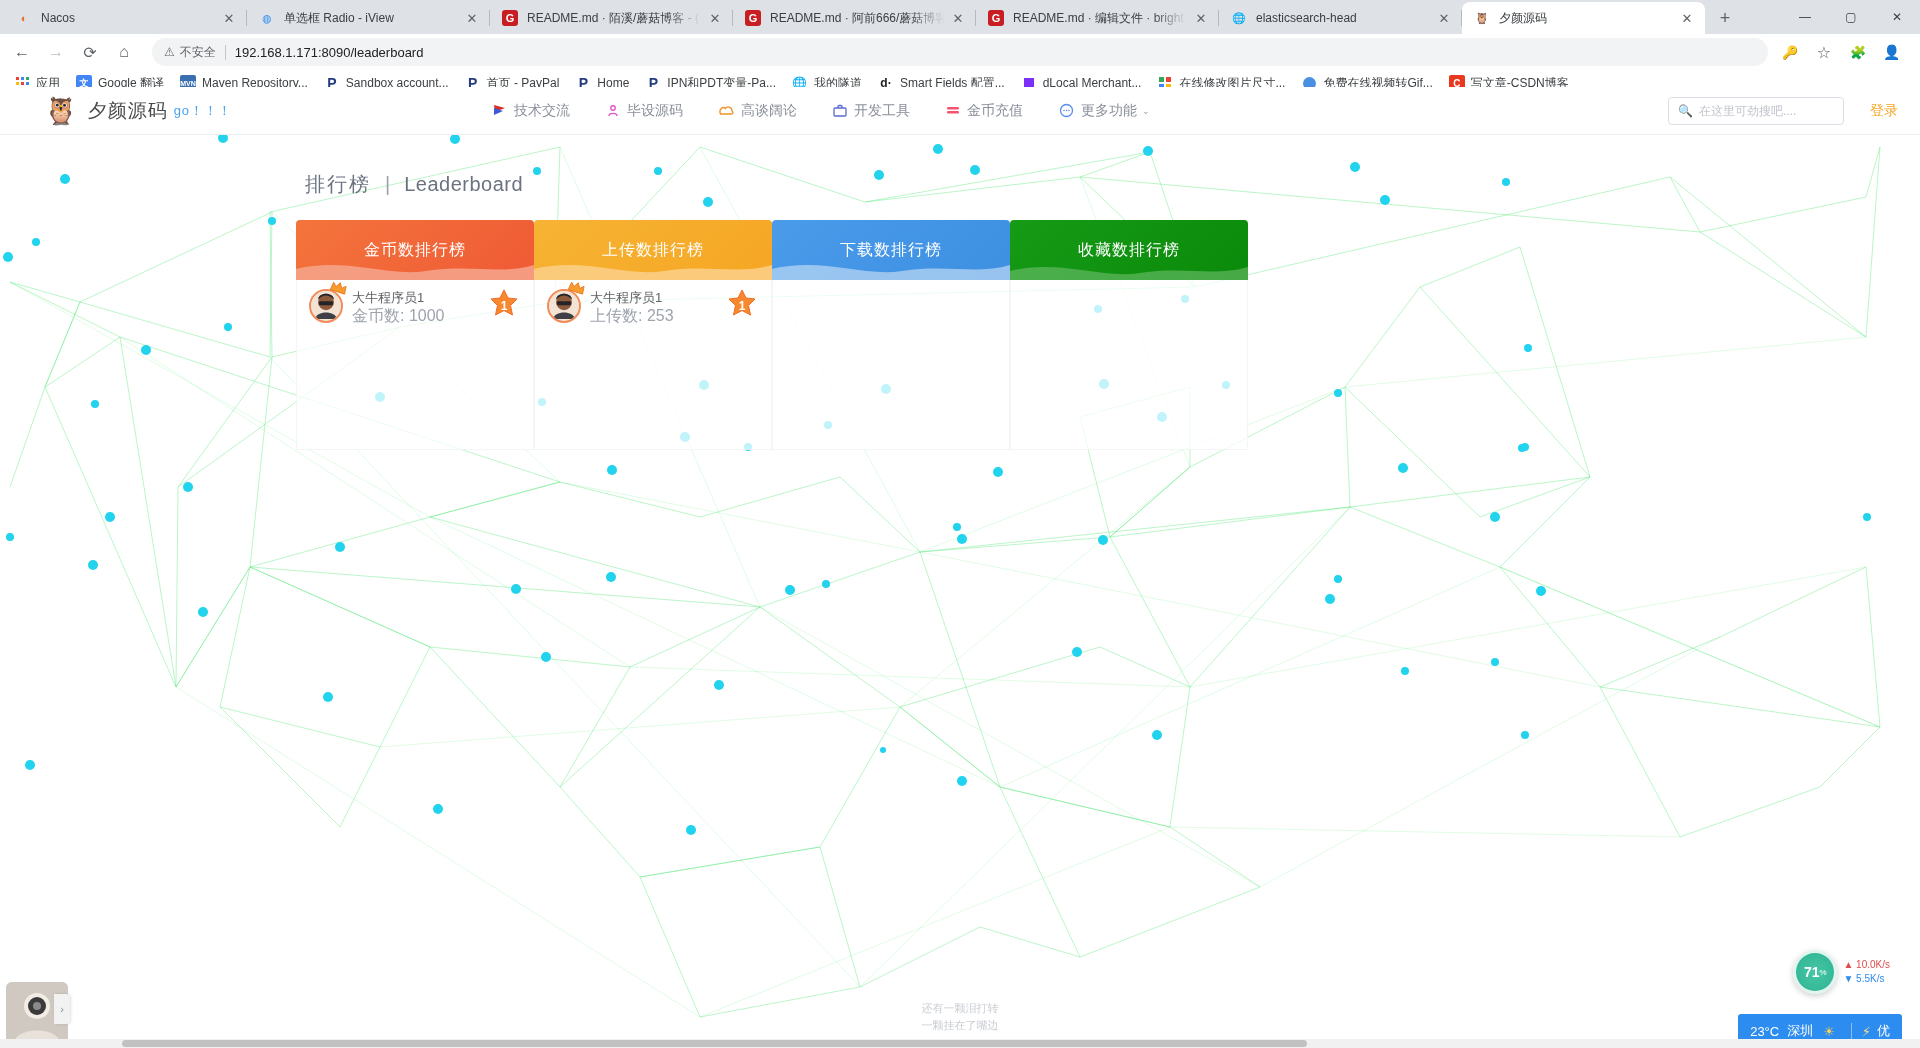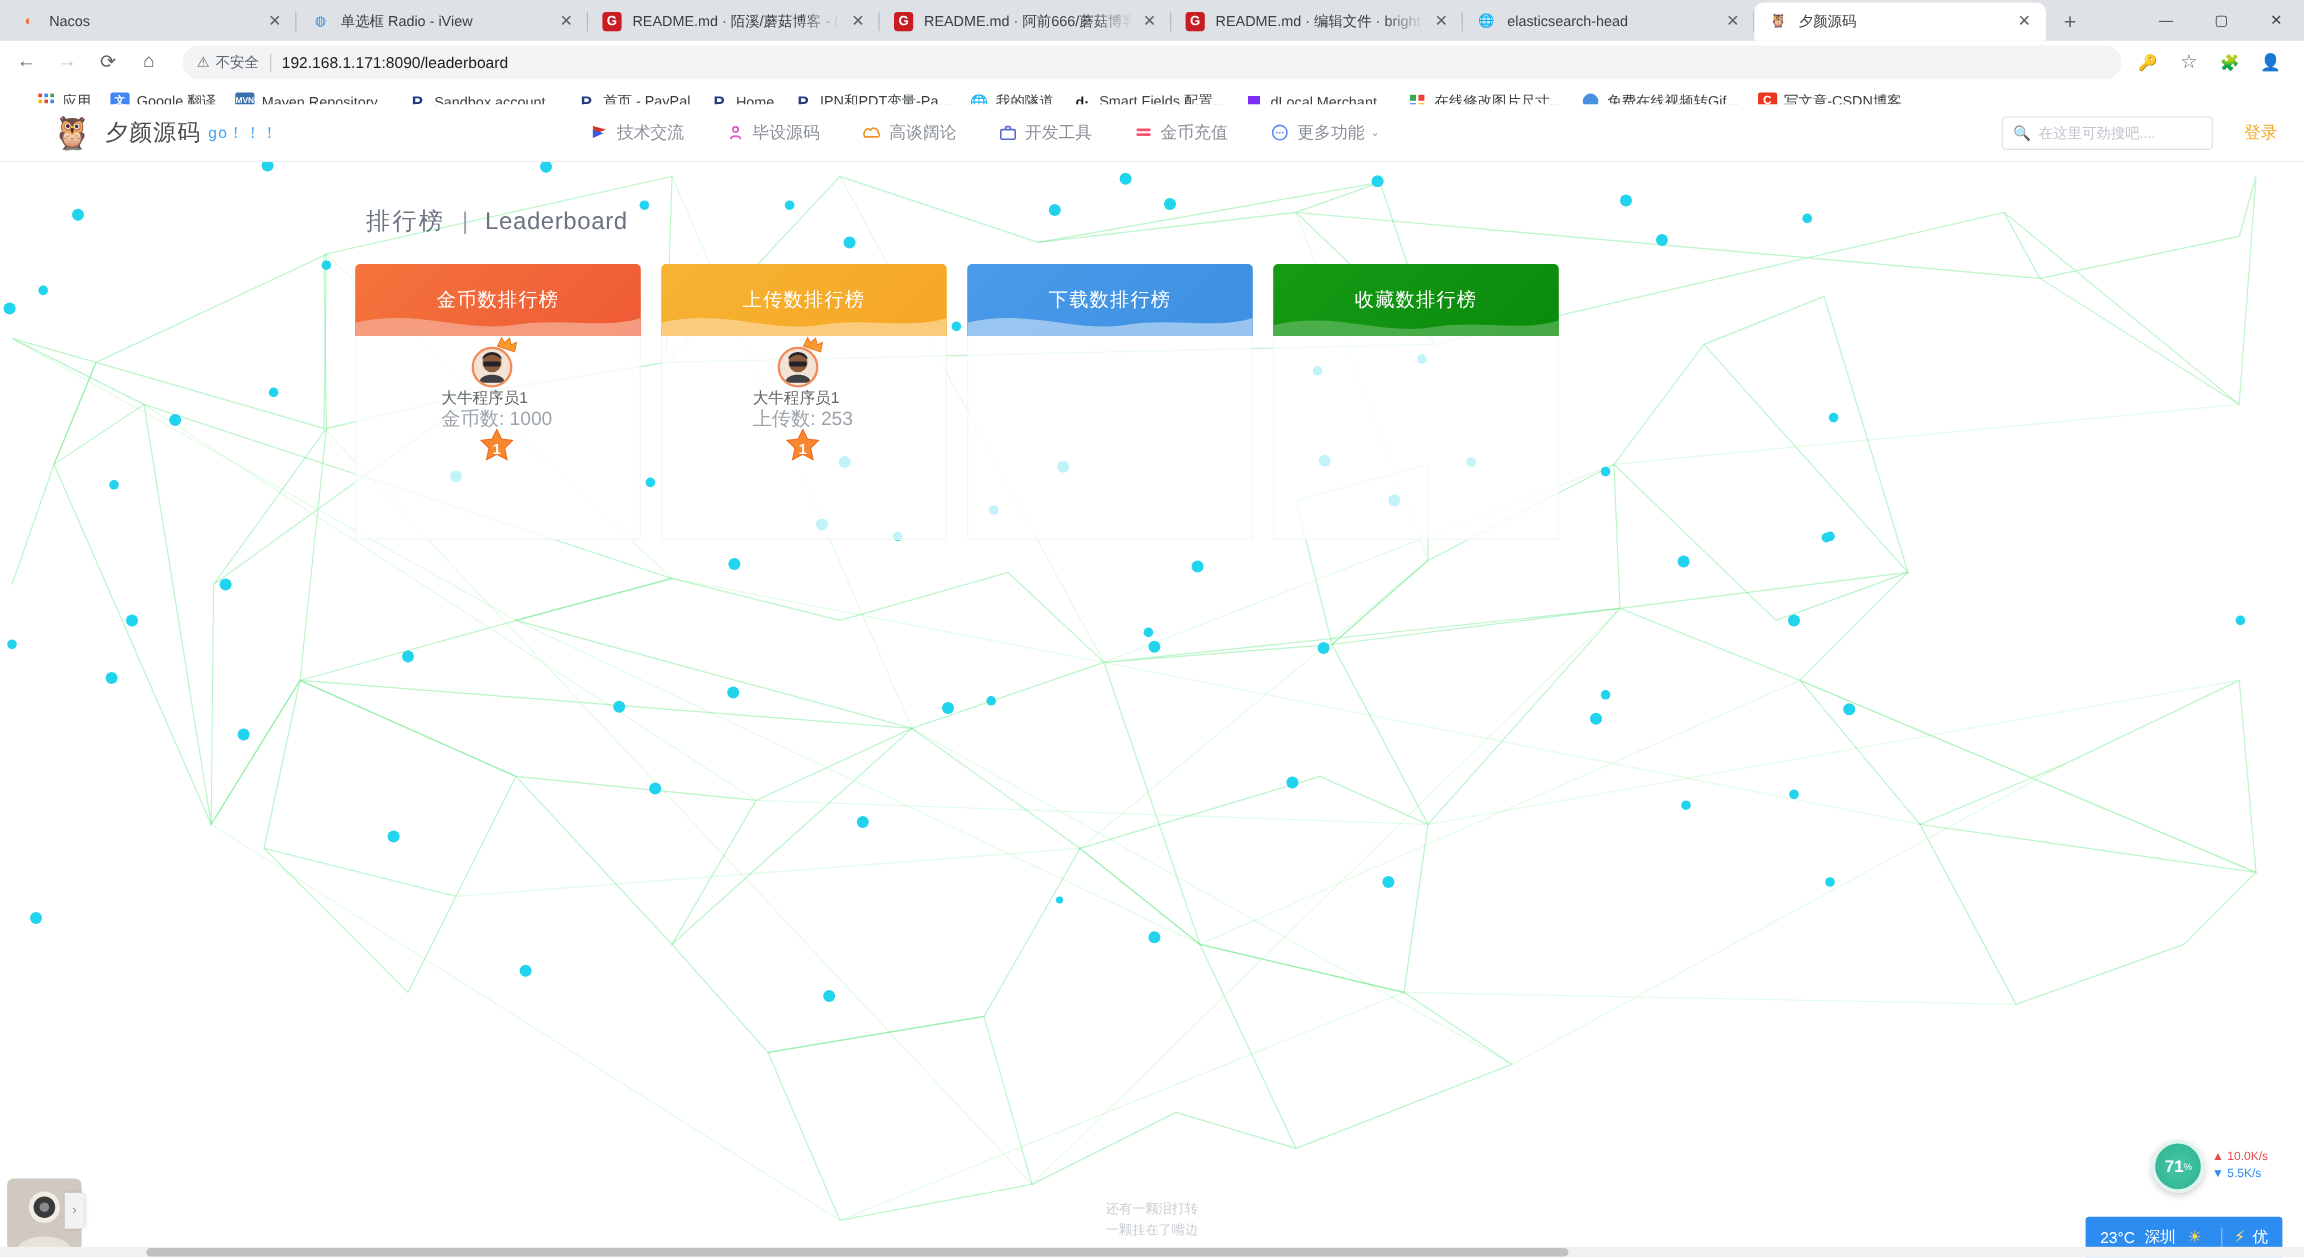--- a/index.html
+++ b/index.html
@@ -85,22 +85,22 @@
     border-radius: 14px; display: flex; align-items: center;
     padding: 0 12px; margin: 0 8px; font-size: 13px; color: #202124;
   }
   .omni-warn { display: flex; align-items: center; color: #5f6368; font-size: 12px; }
   .omni-warn .warn-icon { margin-right: 5px; font-size: 12px; }
   .omni-sep { width: 1px; height: 15px; background: #c4c7c5; margin: 0 9px; }
   .tb-right { display: flex; align-items: center; }
 
   .bookmarks {
     height: 30px; background: #fff;
-    display: flex; align-items: center; padding: 0 22px;
-    border-bottom: 1px solid #22c55e;
+    display: flex; align-items: center; padding: 0 6px;
+    border-bottom: 4px solid #22c55e;
     overflow: hidden;
   }
   .bm {
     display: flex; align-items: center; height: 24px;
     padding: 0 8px; font-size: 12px; color: #3c4043; white-space: nowrap;
   }
   .bm .bmico {
     width: 16px; height: 16px; margin-right: 6px; flex: 0 0 16px;
     display: flex; align-items: center; justify-content: center; font-size: 11px;
   }
@@ -149,39 +149,39 @@
   .content { position: relative; z-index: 4; padding: 0 0 0 0; }
   .lb-title {
     margin: 36px 0 0 305px; display: flex; align-items: baseline;
     font-size: 20px; color: #6b7280;
   }
   .lb-title .cn { letter-spacing: 2px; }
   .lb-title .bar { margin: 0 14px; color: #9aa3ae; font-weight: 300; }
   .lb-title .en { letter-spacing: .5px; }
 
   .cards {
-    display: flex; gap: 17px; margin: 22px 0 0 296px;
+    display: flex; margin: 22px 0 0 296px;
   }
   .card { width: 238px; background: rgba(255,255,255,0.0); }
   .card-head {
     height: 60px; border-radius: 4px 4px 0 0; position: relative;
     overflow: hidden; display: flex; align-items: center; justify-content: center;
   }
   .card-head .ttl {
     position: relative; z-index: 3; color: #fff; font-size: 16px; letter-spacing: 1px;
   }
   .card-head svg { position: absolute; left: 0; bottom: -1px; width: 100%; height: 26px; z-index: 2; }
   .card-body {
     background: rgba(255,255,255,0.72); min-height: 170px;
     border-left: 1px solid rgba(235,238,242,.6);
     border-right: 1px solid rgba(235,238,242,.6);
     border-bottom: 1px solid rgba(235,238,242,.6);
   }
   .row {
-    display: flex; align-items: center; padding: 9px 14px 9px 12px; height: 54px; flex-direction: column;
+    display: flex; padding: 9px 14px 9px 12px; height: 54px;
   }
   .avatar-wrap { position: relative; width: 34px; height: 34px; flex: 0 0 34px; margin-right: 9px; }
   .avatar {
     width: 34px; height: 34px; border-radius: 50%;
     border: 2px solid #f28b5a; overflow: hidden; background: #f5e6d8;
     display: flex; align-items: flex-end; justify-content: center;
   }
   .crown {
     position: absolute; top: -9px; right: -4px; font-size: 15px;
     transform: rotate(18deg);

